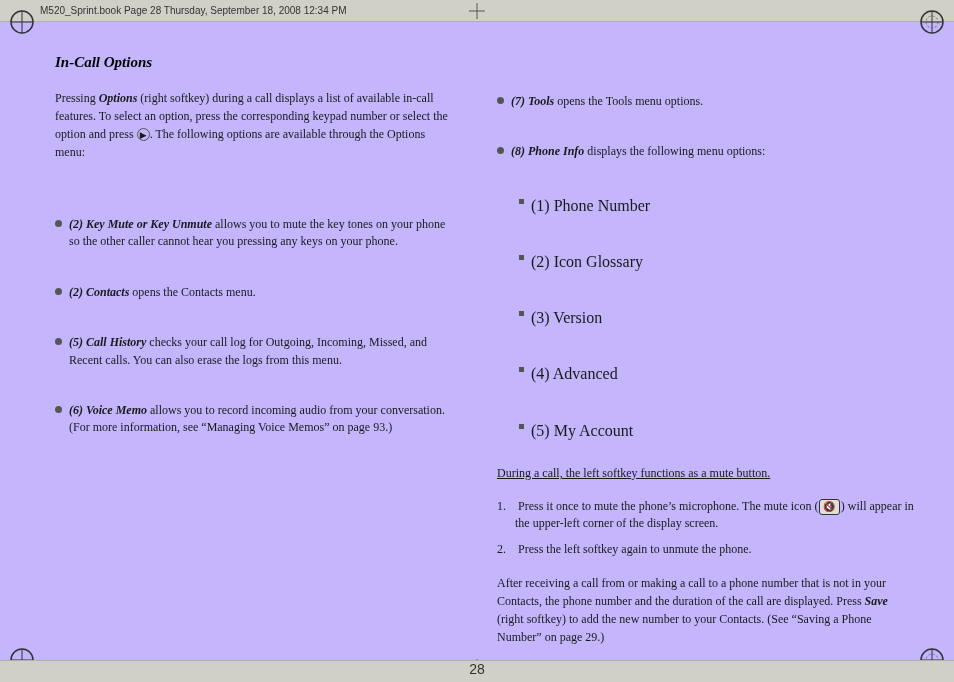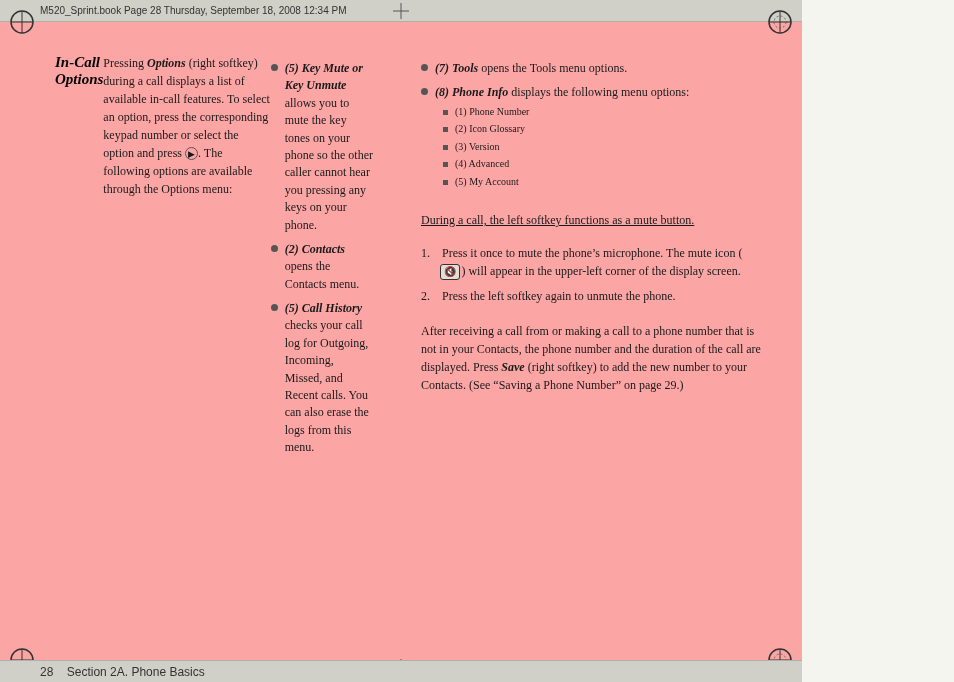--- a/index.html
+++ b/index.html
@@ -9,23 +9,23 @@
       height: 682px;
       background: #f5f5f0;
       font-family: 'Times New Roman', Times, serif;
       font-size: 13px;
       color: #1a1a1a;
       overflow: hidden;
       position: relative;
     }
 
     .page {
-      width: 802px;
+      width: 954px;
       height: 682px;
-      background: #fca5a5;
+      background: #c4b5fd;
       position: relative;
       padding: 4px;
     }
 
     
     .corner-mark {
       position: absolute;
       width: 28px;
       height: 28px;
     }
@@ -60,43 +60,45 @@
     .footer-bar {
       position: absolute;
       bottom: 0;
       left: 0;
       right: 0;
       height: 22px;
       background: #d0d0c8;
       display: flex;
       align-items: center;
       padding: 0 40px;
-      font-size: 12px;
+      font-size: 14px;
       color: #333;
       font-family: Arial, sans-serif;
       border-top: 1px solid #b0b0a8;
+      flex-direction: column;
     }
 
     
     .content {
       position: absolute;
       top: 22px;
       bottom: 22px;
       left: 0;
       right: 0;
       display: flex;
       flex-direction: row;
     }
 
     
     .left-col {
       width: 50%;
       padding: 32px 28px 28px 55px;
       display: flex;
-      flex-direction: row;
+      flex-direction: column;
+      gap: 8px;
     }
 
     
     .right-col {
       width: 50%;
       padding: 32px 40px 28px 20px;
       display: flex;
       flex-direction: column;
     }
 
@@ -123,20 +125,21 @@
       margin: 6px 0;
       padding: 0;
     }
 
     .bullet-list li {
       display: flex;
       align-items: flex-start;
       margin-bottom: 7px;
       font-size: 12px;
       line-height: 1.45;
+      margin-top: 33px;
     }
 
     .bullet-dot {
       display: inline-block;
       width: 7px;
       height: 7px;
       border-radius: 50%;
       background: #555;
       margin-top: 4px;
       margin-right: 7px;
@@ -156,21 +159,21 @@
     .sub-bullet-list {
       list-style: none;
       margin: 3px 0;
       padding: 0;
     }
 
     .sub-bullet-list li {
       display: flex;
       align-items: flex-start;
       margin-bottom: 3px;
-      font-size: 10px;
+      font-size: 16px;
       line-height: 1.45;
       padding-left: 8px;
     }
 
     .sub-bullet-sq {
       display: inline-block;
       width: 5px;
       height: 5px;
       background: #555;
       margin-top: 5px;
@@ -285,29 +288,33 @@
 
       <div class="section-title">In-Call Options</div>
 
       <p class="body-text">
         Pressing <span style="font-style:italic;font-weight:bold;">Options</span> (right softkey) during a call displays a list of available in-call features. To select an option, press the corresponding keypad number or select the option and press <span style="display:inline-block;border:1px solid #555;border-radius:50%;width:13px;height:13px;text-align:center;line-height:13px;font-size:9px;">▶</span>. The following options are available through the Options menu:
       </p>
 
       <ul class="bullet-list">
         <li>
           <span class="bullet-dot"></span>
-          <span class="bullet-text"><span class="italic-bold">(5) Key Mute or Key Unmute</span> allows you to mute the key tones on your phone so the other caller cannot hear you pressing any keys on your phone.</span>
+          <span class="bullet-text"><span class="italic-bold">(2) Key Mute or Key Unmute</span> allows you to mute the key tones on your phone so the other caller cannot hear you pressing any keys on your phone.</span>
         </li>
         <li>
           <span class="bullet-dot"></span>
           <span class="bullet-text"><span class="italic-bold">(2) Contacts</span> opens the Contacts menu.</span>
         </li>
         <li>
           <span class="bullet-dot"></span>
           <span class="bullet-text"><span class="italic-bold">(5) Call History</span> checks your call log for Outgoing, Incoming, Missed, and Recent calls. You can also erase the logs from this menu.</span>
+        </li>
+        <li>
+          <span class="bullet-dot"></span>
+          <span class="bullet-text"><span class="italic-bold">(6) Voice Memo</span> allows you to record incoming audio from your conversation. (For more information, see “Managing Voice Memos” on page 93.)</span>
         </li>
       </ul>
 
     </div>
 
     <div class="right-col">
 
       <ul class="bullet-list">
         <li>
           <span class="bullet-dot"></span>

